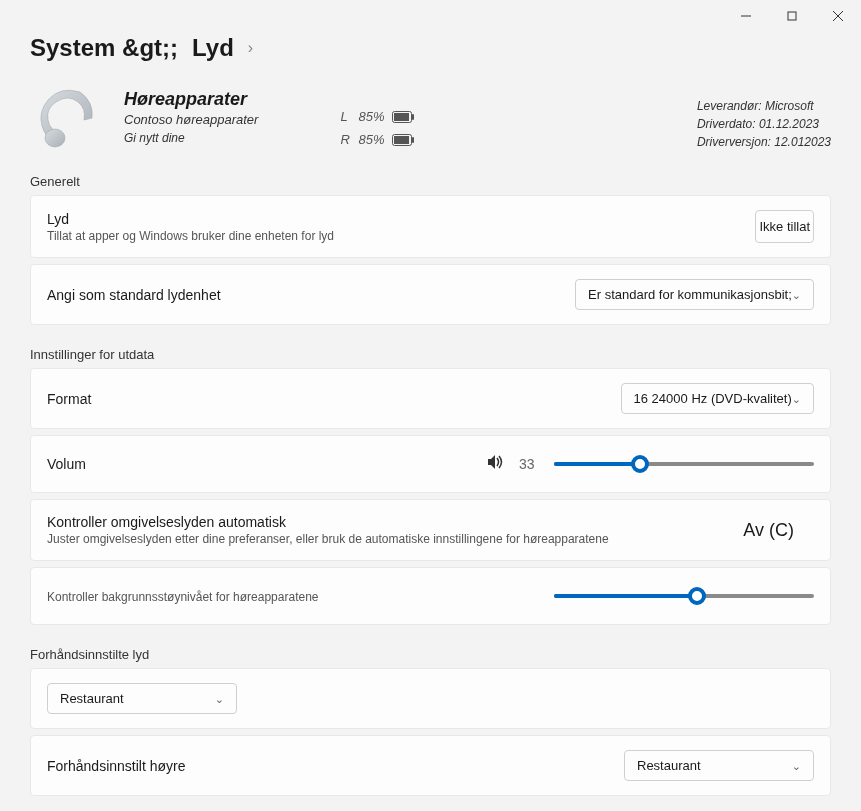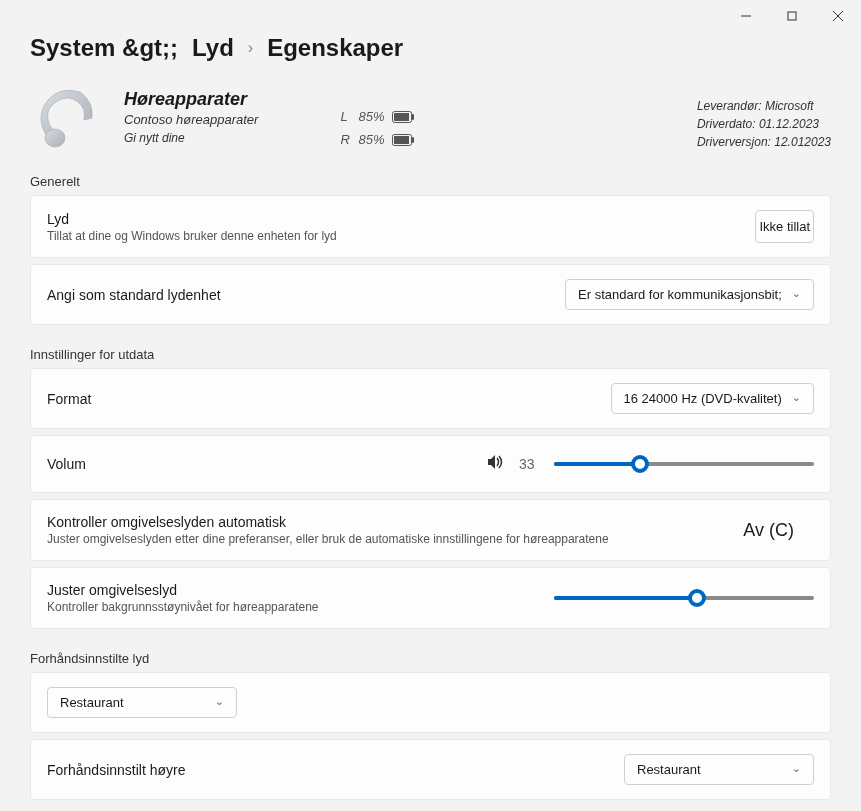--- a/index.html
+++ b/index.html
@@ -27,21 +27,21 @@
   
   .section-label { font-size: 13px; color: #333; margin-bottom: 6px; margin-top: 6px; }
   
   .card { background: #fdfdfd; border: 1px solid #e8e8e8; border-radius: 4px; padding: 14px 16px; margin-bottom: 6px; display: flex; align-items: center; min-height: 58px; }
   .card .label-col { flex: 1; }
   .card .label-col .title { font-size: 14px; color: #1a1a1a; }
   .card .label-col .subtitle { font-size: 12px; color: #555; margin-top: 2px; }
   
   .btn { background: #fdfdfd; border: 1px solid #d0d0d0; border-radius: 4px; padding: 8px 3px; font-size: 13px; color: #1a1a1a; cursor: pointer; }
   
-  .select { background: #fdfdfd; border: 1px solid #d0d0d0; border-radius: 4px; padding: 7px 12px; font-size: 13px; display: flex; align-items: flex-start; gap: 10px; min-width: 190px; justify-content: space-between; cursor: pointer; }
+  .select { background: #fdfdfd; border: 1px solid #d0d0d0; border-radius: 4px; padding: 7px 12px; font-size: 13px; display: flex; align-items: flex-end; min-width: 190px; justify-content: space-between; cursor: pointer; }
   .select .chev-down { font-size: 11px; color: #666; }
   .select.wide { min-width: 218px; }
   
   .volume-group { display: flex; align-items: center; gap: 15px; }
   .vol-icon svg { width: 18px; height: 18px; }
   .vol-num { font-size: 14px; color: #666; width: 20px; }
   
   .slider { position: relative; width: 260px; height: 20px; display: flex; align-items: center; }
   .slider .track { width: 100%; height: 4px; background: #8a8a8a; border-radius: 2px; position: relative; }
   .slider .fill { position: absolute; left: 0; top: 0; height: 4px; background: #0067c0; border-radius: 2px; }
@@ -72,21 +72,20 @@
       </svg>
   </div>
 </div>
 
 <div class="content">
 
   <div class="breadcrumb">
     <span>System &amp;gt;;</span>
     <span>Lyd</span>
     <span class="chev">›</span>
-    <span>Egenskaper</span>
   </div>
 
   <div class="device-row">
     <svg class="device-icon" viewBox="0 0 70 70">
       <defs>
         <linearGradient id="g1" x1="0" y1="0" x2="1" y2="1">
           <stop offset="0%" stop-color="#d8dce0"></stop>
             <stop offset="100%" stop-color="#a8afb6"></stop>
         </linearGradient>
       </defs>
@@ -123,21 +122,21 @@
       <div>Driverdato: 01.12.2023</div>
       <div>Driverversjon: 12.012023</div>
     </div>
   </div>
 
   <div class="section-label">Generelt</div>
 
   <div class="card">
     <div class="label-col">
       <div class="title">Lyd</div>
-      <div class="subtitle">Tillat at dine og Windows bruker denne enheten for lyd</div>
+      <div class="subtitle">Tillat at apper og Windows bruker dine enheten for lyd</div>
     </div>
     <button class="btn">Ikke tillat</button>
   </div>
 
   <div class="card section-gap">
     <div class="label-col">
       <div class="title">Angi som standard lydenhet</div>
     </div>
     <div class="select wide">
       <span>Er standard for kommunikasjonsbit;</span>
@@ -182,21 +181,20 @@
   <div class="card">
     <div class="label-col">
       <div class="title">Kontroller omgivelseslyden automatisk</div>
       <div class="subtitle">Juster omgivelseslyden etter dine preferanser, eller bruk de automatiske innstillingene for høreapparatene</div>
     </div>
     <div class="ambient-val">Av (C)</div>
   </div>
 
   <div class="card section-gap">
     <div class="label-col">
-      <div class="title">Juster omgivelseslyd</div>
       <div class="subtitle">Kontroller bakgrunnsstøynivået for høreapparatene</div>
     </div>
     <div class="slider">
       <div class="track">
           <div class="fill" style="width:55%"></div>
         </div>
       <div class="thumb" style="left:55%"></div>
     </div>
   </div>
 

